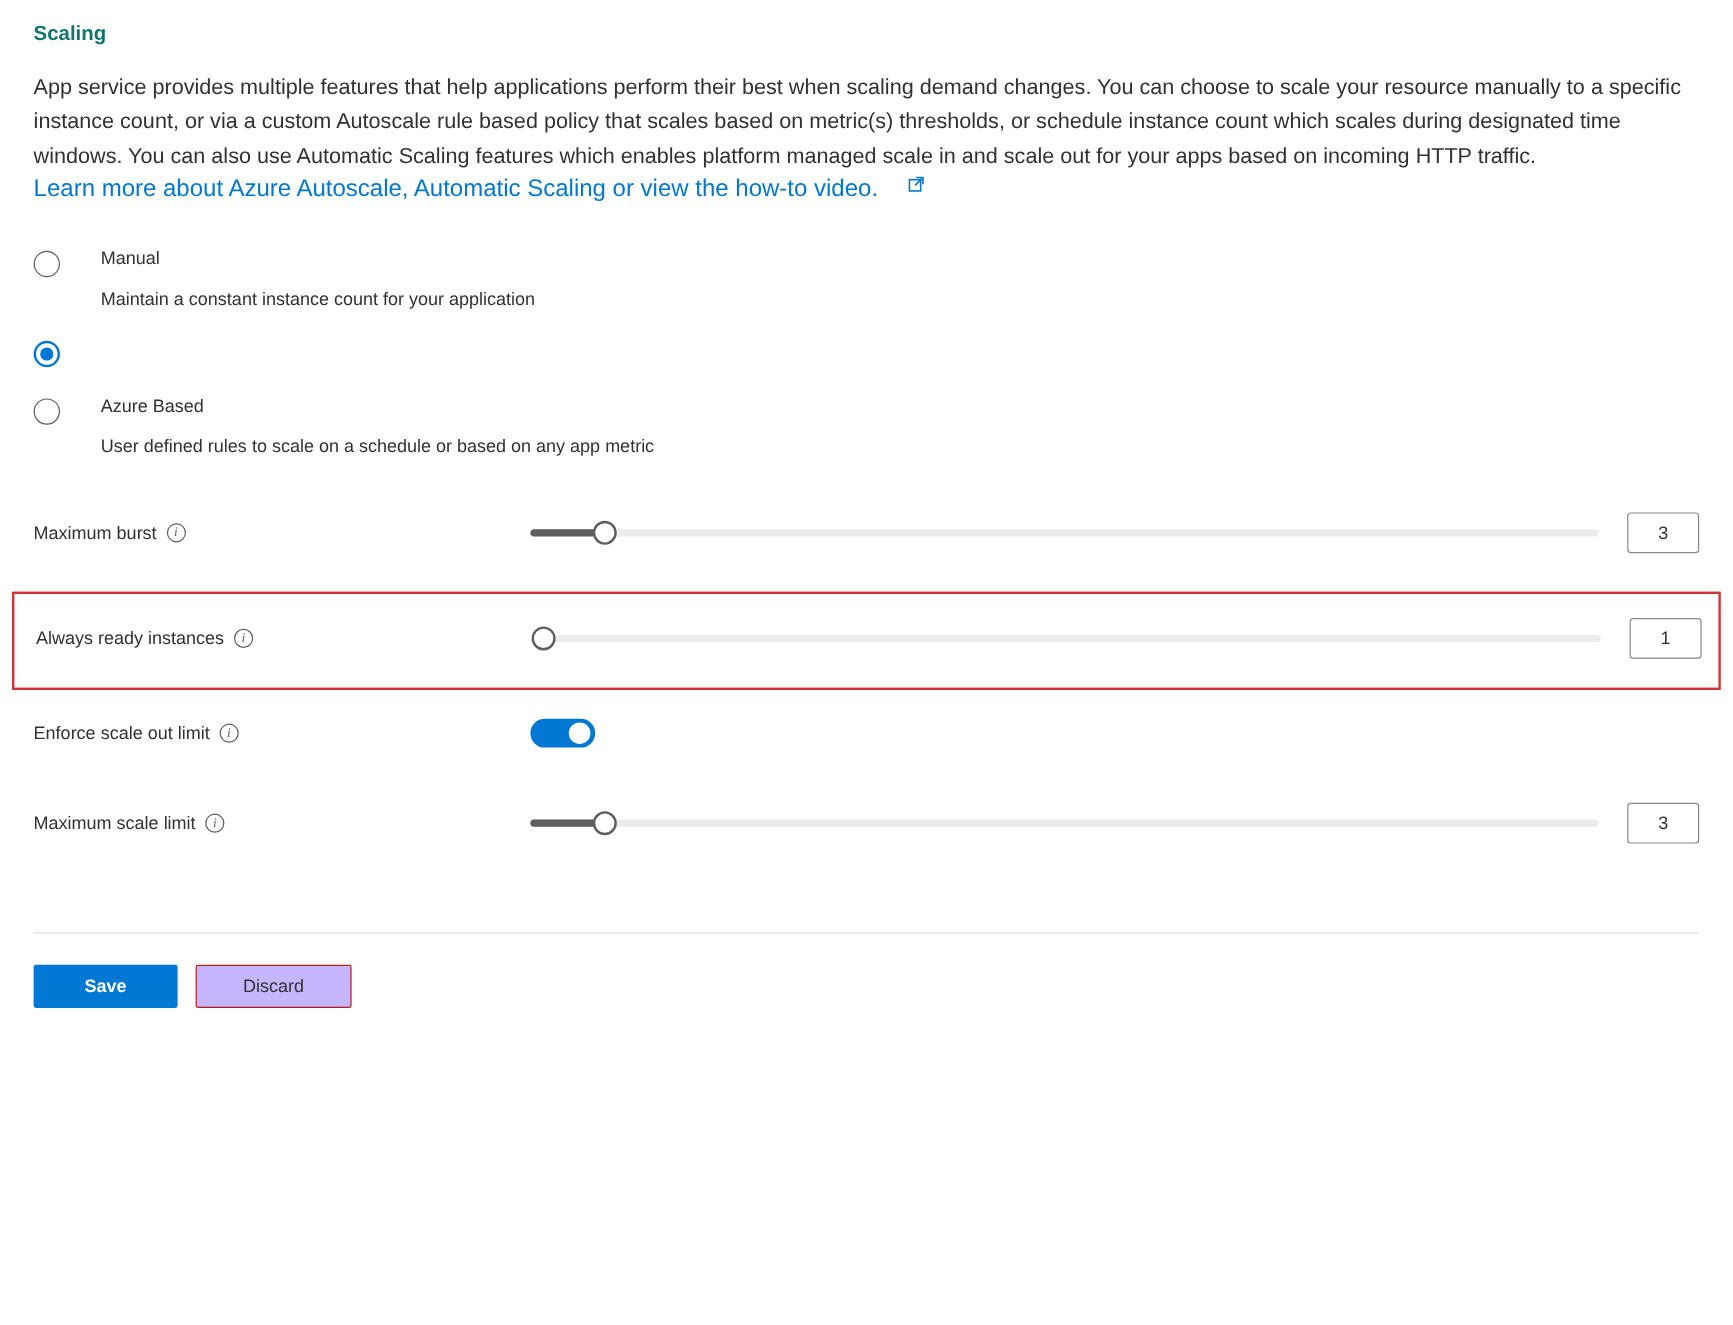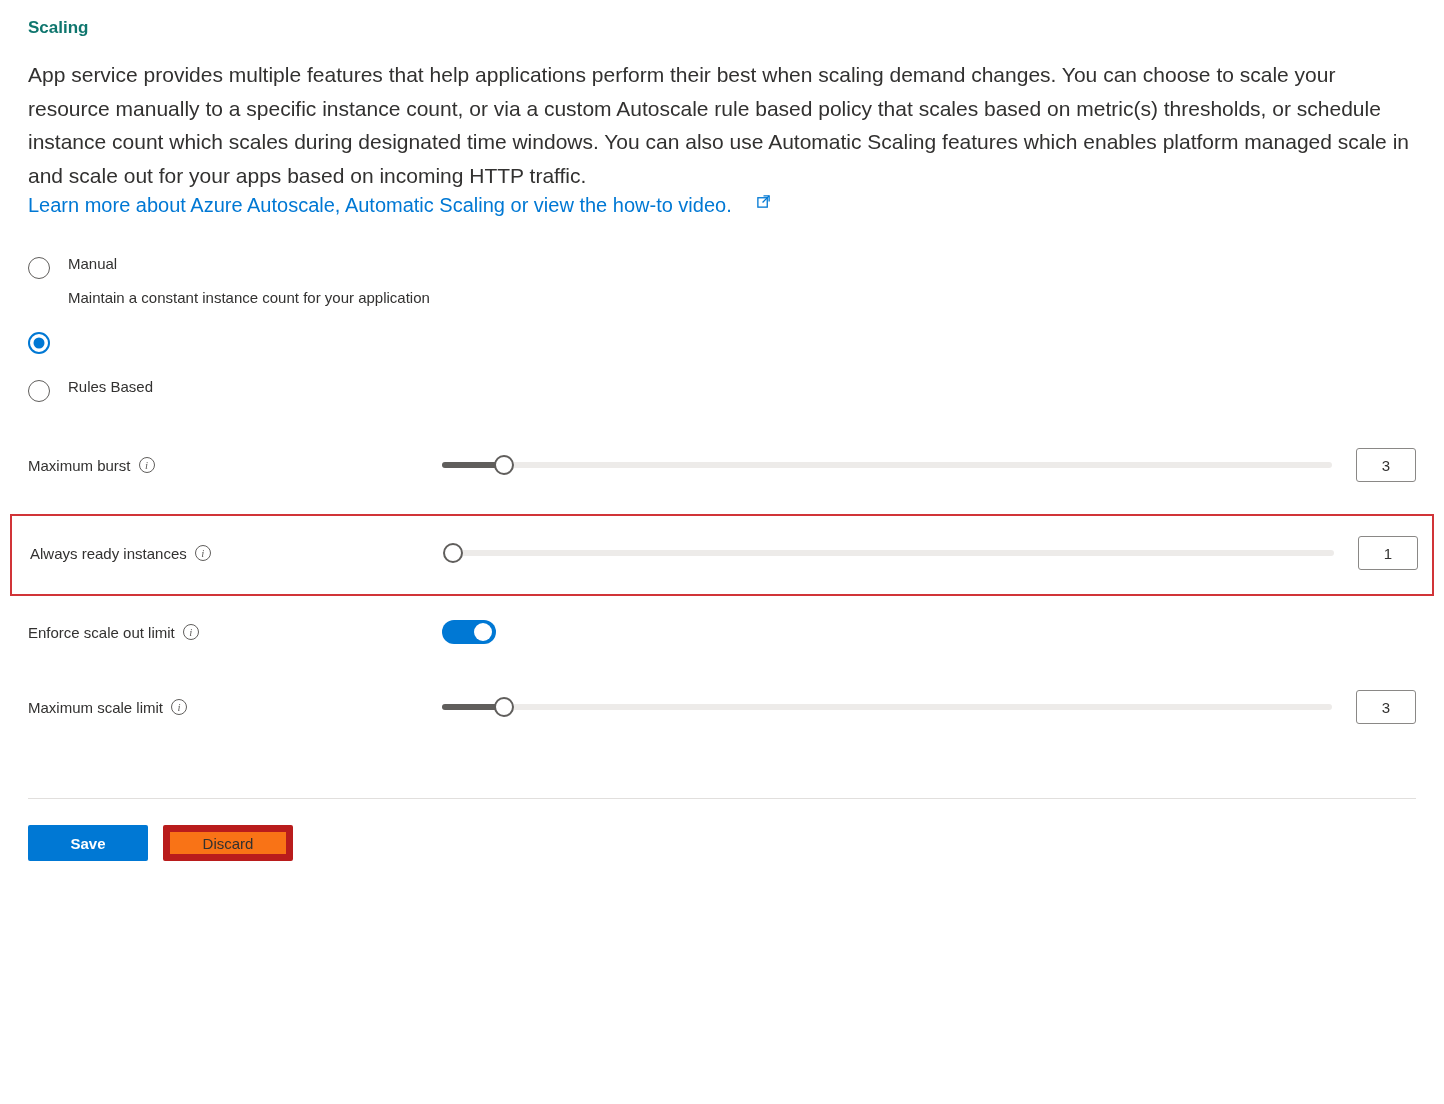--- a/index.html
+++ b/index.html
@@ -14,21 +14,21 @@
     .section-title {
       font-weight: 700;
       font-size: 17px;
       margin-top: 18px;
       margin-bottom: 20px;
       color: #0f766e;
     }
     .description {
       color: #323130;
       line-height: 1.6;
-      font-size: 21px;
+      font-size: 18px;
       margin-bottom: 2px;
     }
     .learn-link {
       color: #0078d4;
       text-decoration: none;
       font-size: 20px;
       display: inline-flex;
       gap: 24px;
       cursor: pointer;
     }
@@ -47,21 +47,21 @@
       align-items: center;
       gap: 8px;
       font-size: 15px;
       color: #323130;
       padding-top: 0;
     }
     .control-col {
       flex: 1;
     }
     .radio-group { display: flex; flex-direction: column; gap: 24px; }
-    .radio-item { display: flex; align-items: flex-start; gap: 18px; }
+    .radio-item { display: flex; align-items: flex-start; gap: 34px; }
     .radio-circle {
       width: 22px; height: 22px;
       border: 1.5px solid #605e5c;
       border-radius: 50%;
       background: #fff;
       flex: none;
       margin-top: 2px;
       position: relative;
       cursor: pointer;
     }
@@ -161,22 +161,22 @@
       border-radius: 2px;
       cursor:pointer;
       display:inline-flex; align-items:center; justify-content:center;
     }
     .btn-primary {
       background:#0078d4; color:#fff; border: none;
       font-weight: 600;
       min-width: 120px;
     }
     .btn-secondary {
-      background:#f97316; color:#323130;
-      border:7px solid #b91c1c;
+      background:#c4b5fd; color:#323130;
+      border:1px solid #b91c1c;
       min-width: 130px;
     }
   </style>
 </head>
 <body>
 
 
 
 <div class="section-title">Scaling</div>
 
@@ -203,21 +203,22 @@
             <div class="radio-label">Manual</div>
             <div class="radio-desc">Maintain a constant instance count for your application</div>
           </div>
         </div>
         <div class="radio-item">
           <div class="radio-circle selected"></div>
         </div>
         <div class="radio-item">
           <div class="radio-circle"></div>
           <div class="radio-text">
-            <div class="radio-label">Rules Based</div>
+            <div class="radio-label">Azure Based</div>
+            <div class="radio-desc">User defined rules to scale on a schedule or based on any app metric</div>
           </div>
         </div>
       </div>
     </div>
   </div>
 
   <div class="setting-row" style="margin-top:32px;">
     <div class="label-col">
       <span>Maximum burst</span>
       <span class="info-icon">i</span>

